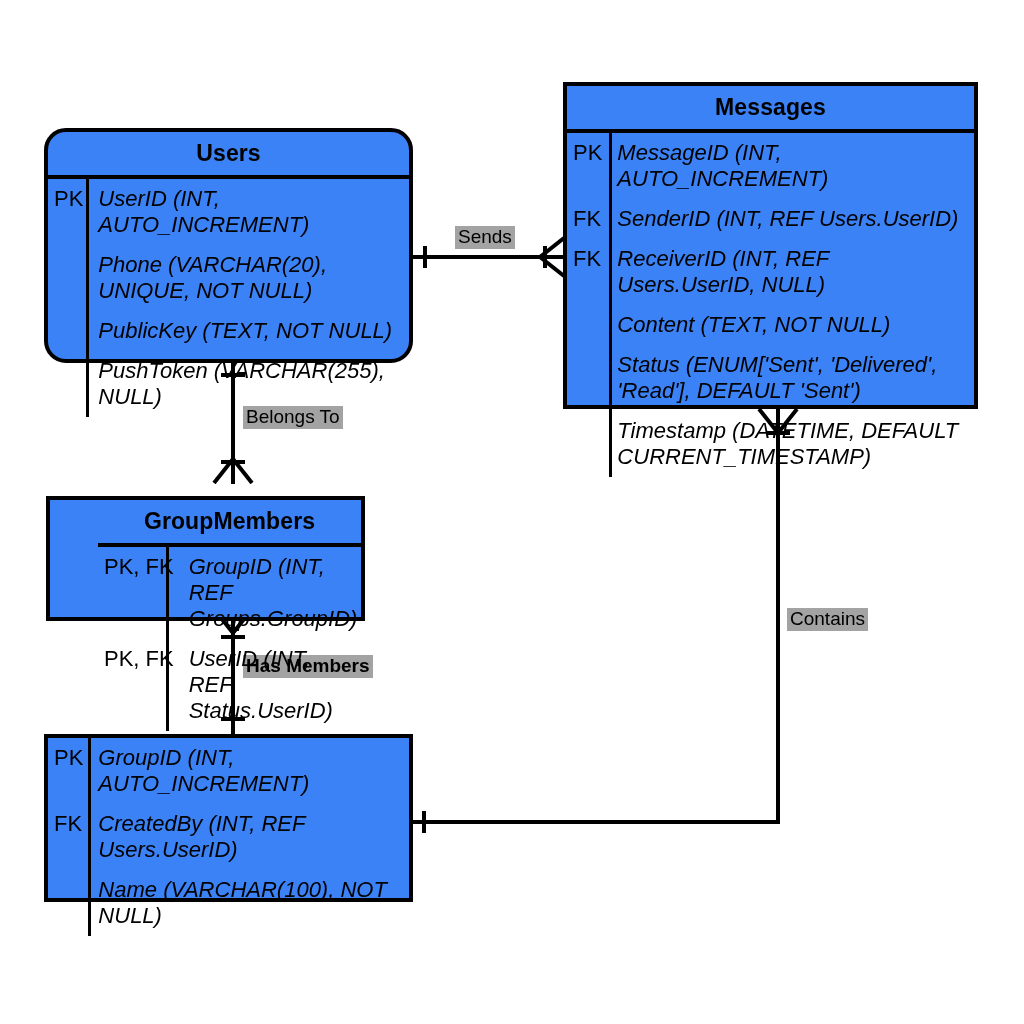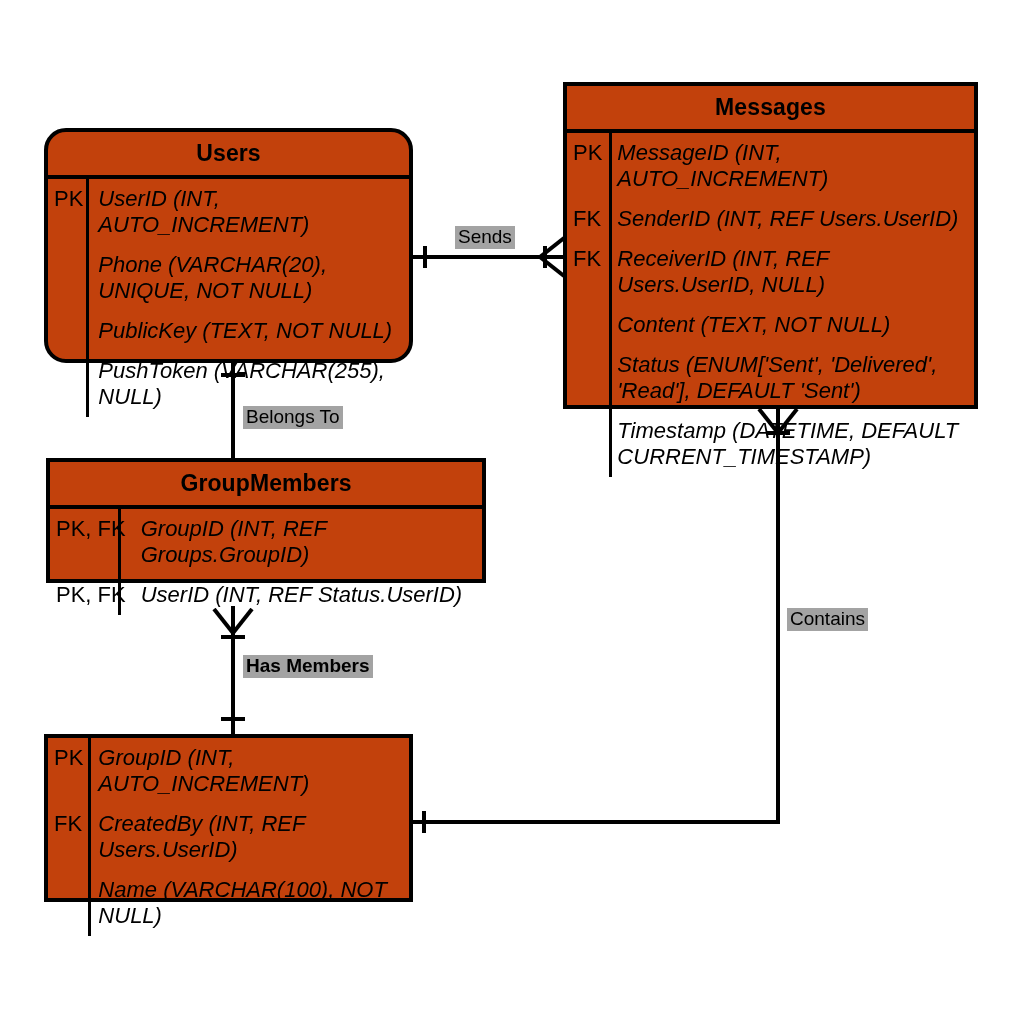--- a/index.html
+++ b/index.html
@@ -18,21 +18,21 @@
     height: 1024px;
     background: #ffffff;
     overflow: hidden;
   }
 
   
   .entity {
     position: absolute;
     box-sizing: border-box;
     border: 4px solid #000000;
-    background: #c2410c;
+    background: #3b82f6;
     z-index: 5;
   }
   .entity-title {
     box-sizing: border-box;
     border-bottom: 4px solid #000000;
     text-align: center;
     font-weight: bold;
     font-size: 23px;
     line-height: 1.15;
     padding: 8px 4px 9px 4px;
@@ -230,21 +230,21 @@
           <div class="name-cell">Status (ENUM['Sent', 'Delivered', 'Read'], DEFAULT 'Sent')</div>
         </div>
         <div class="attr-row">
           <div class="key-cell"></div>
           <div class="name-cell">Timestamp (DATETIME, DEFAULT CURRENT_TIMESTAMP)</div>
         </div>
       </div>
     </div>
   </div>
 
-  <div class="entity" style="left:46px; top:458px; width:440px; height:125px;">
+  <div class="entity" style="left:46px; top:496px; width:319px; height:125px;padding-left:48px;">
     <div class="entity-title">GroupMembers</div>
     <div style="position:relative;">
       <div class="keycol-divider" style="left:68px;"></div>
       <div class="attr-table">
         <div class="attr-row">
           <div class="key-cell">PK, FK</div>
           <div class="name-cell">GroupID (INT, REF Groups.GroupID)</div>
         </div>
         <div class="attr-row">
           <div class="key-cell">PK, FK</div>

